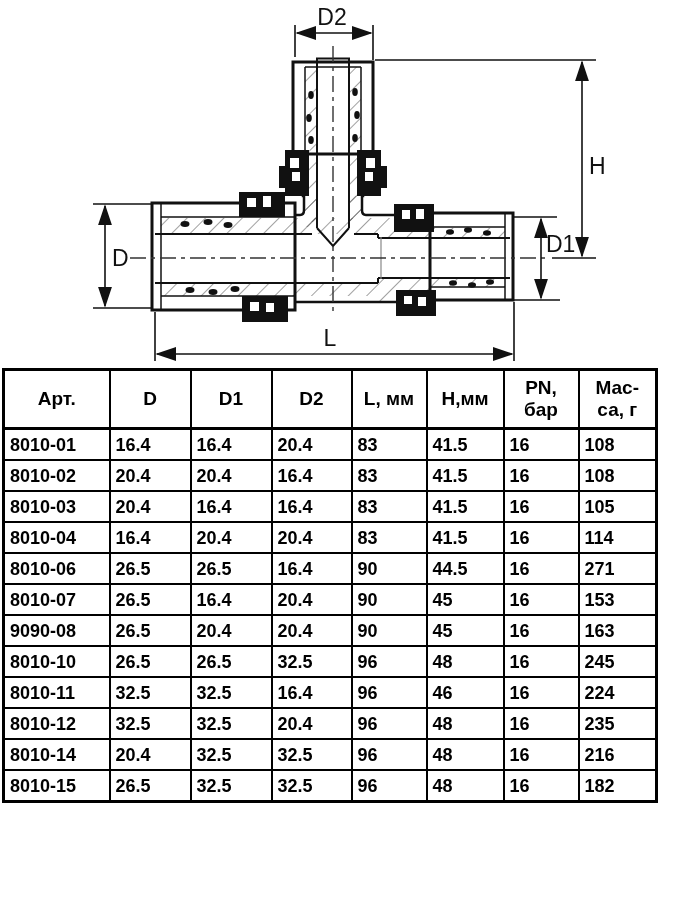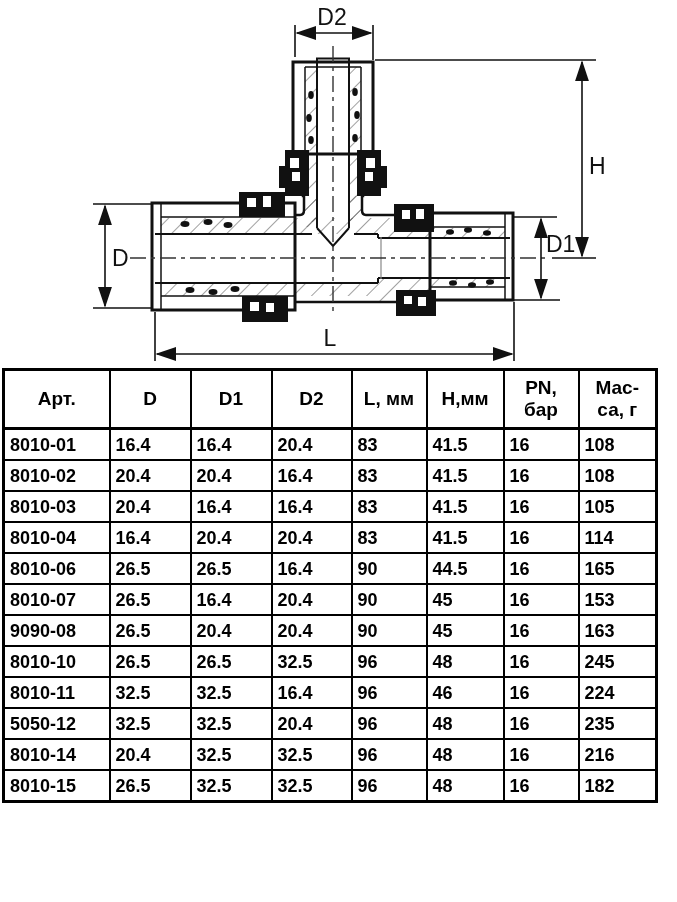--- a/index.html
+++ b/index.html
@@ -251,21 +251,21 @@
         <td>114</td>
       </tr>
       <tr>
         <td>8010-06</td>
         <td>26.5</td>
         <td>26.5</td>
         <td>16.4</td>
         <td>90</td>
         <td>44.5</td>
         <td>16</td>
-        <td>165</td>
+        <td>271</td>
       </tr>
       <tr>
         <td>8010-07</td>
         <td>26.5</td>
         <td>16.4</td>
         <td>20.4</td>
         <td>90</td>
         <td>45</td>
         <td>16</td>
         <td>153</td>
@@ -294,21 +294,21 @@
         <td>8010-11</td>
         <td>32.5</td>
         <td>32.5</td>
         <td>16.4</td>
         <td>96</td>
         <td>46</td>
         <td>16</td>
         <td>224</td>
       </tr>
       <tr>
-        <td>5050-12</td>
+        <td>8010-12</td>
         <td>32.5</td>
         <td>32.5</td>
         <td>20.4</td>
         <td>96</td>
         <td>48</td>
         <td>16</td>
         <td>235</td>
       </tr>
       <tr>
         <td>8010-14</td>

